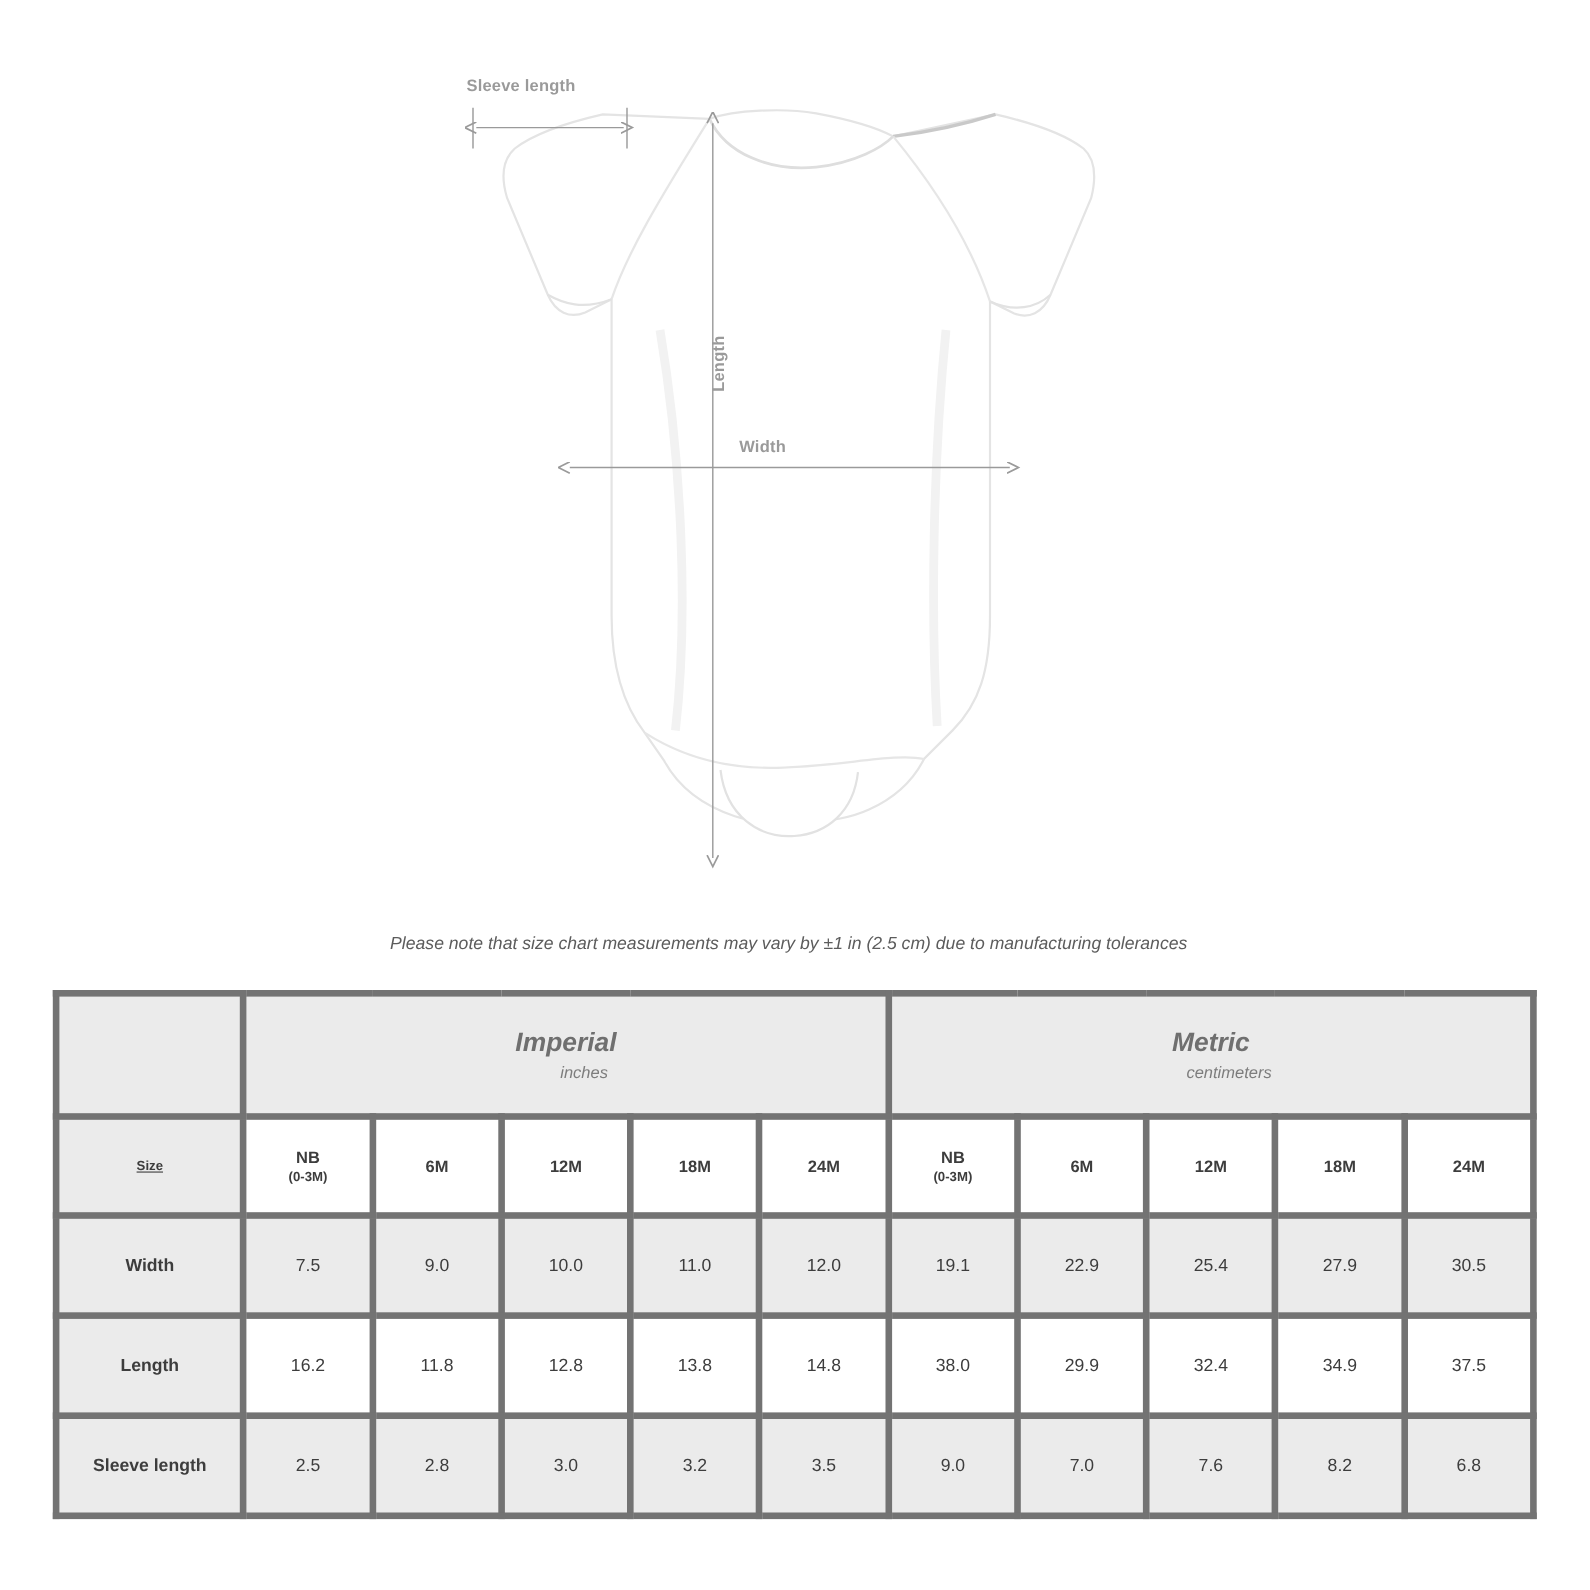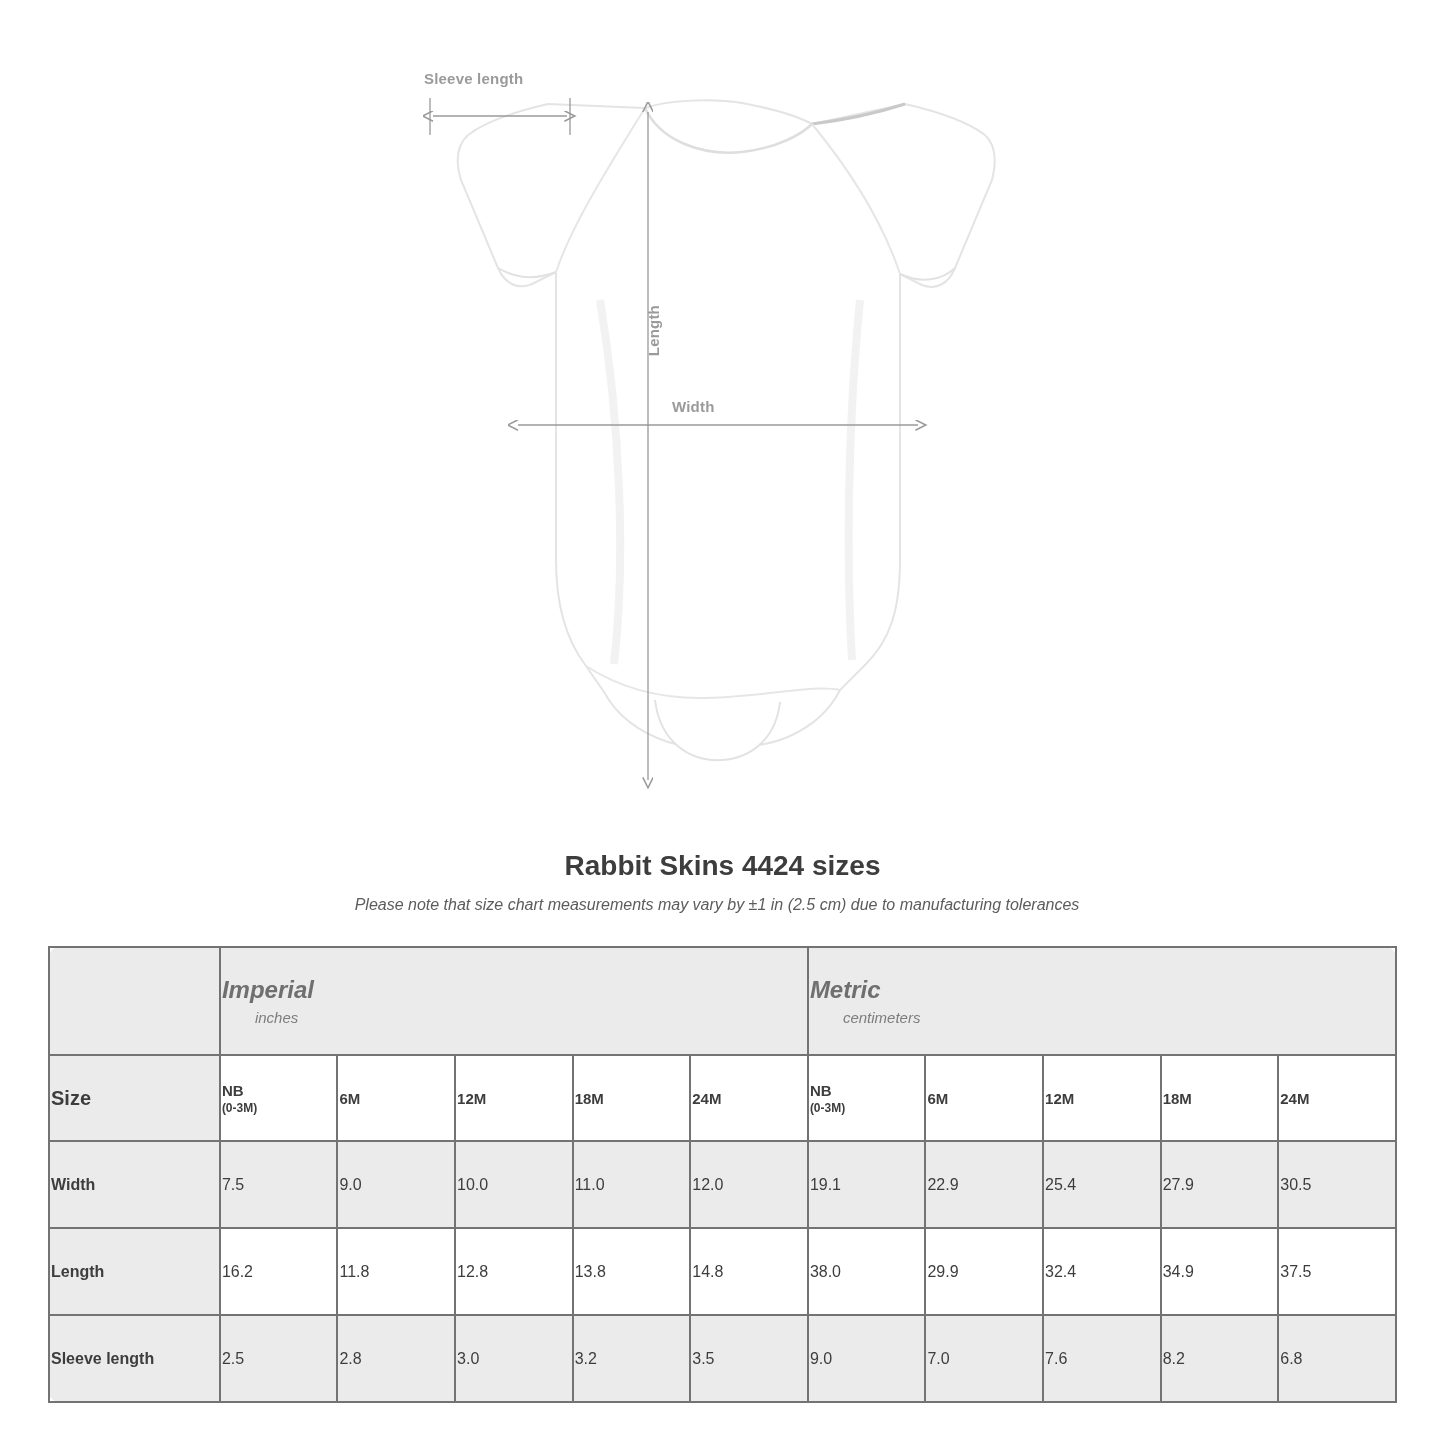--- a/index.html
+++ b/index.html
@@ -74,22 +74,22 @@
   
   .table-wrap {
     margin: 32px 48px 0 48px;
   }
   table.size-table {
     width: 1349px;
     border-collapse: collapse;
     table-layout: fixed;
   }
   table.size-table td, table.size-table th {
-    border: 2px solid #737373;
-    text-align: left;
+    border: 6px solid #737373;
+    text-align: center;
     vertical-align: middle;
   }
   .unit-head {
     background: #ebebeb;
     height: 104px;
     font-style: italic;
   }
   .unit-head .unit-name {
     font-size: 24px;
     font-weight: bold;
@@ -109,21 +109,22 @@
   }
   .size-head-row td {
     background: #ffffff;
     height: 82px;
     font-size: 15px;
     font-weight: bold;
     color: #3d3d3d;
   }
   .size-head-row td.rowlabel {
     background: #ebebeb;
-    font-size: 20px;
+    font-size: 12px;
+    text-decoration: underline;
   }
   .size-head-row td .sub {
     display: block;
     font-size: 12px;
     font-weight: bold;
     margin-top: 2px;
   }
   tr.data-row td {
     height: 83px;
     font-size: 16px;
@@ -217,21 +218,20 @@
         <line x1="518" y1="425" x2="918" y2="425" marker-start="url(#arrL)" marker-end="url(#arrR)"></line>
       </g>
     </svg>
 
     <div class="dim-label sleeve">Sleeve length</div>
     <div class="dim-label width">Width</div>
     <div class="dim-label length">Length</div>
   </div>
 
   <div class="title-block">
-    <h1 class="chart-title">Rabbit Skins 4424 sizes</h1>
     <p class="chart-note">Please note that size chart measurements may vary by ±1 in (2.5 cm) due to manufacturing tolerances</p>
   </div>
 
   <div class="table-wrap">
     <table class="size-table">
       <colgroup>
         <col class="label-col">
         <col class="data-col">
           <col class="data-col">
           <col class="data-col">

